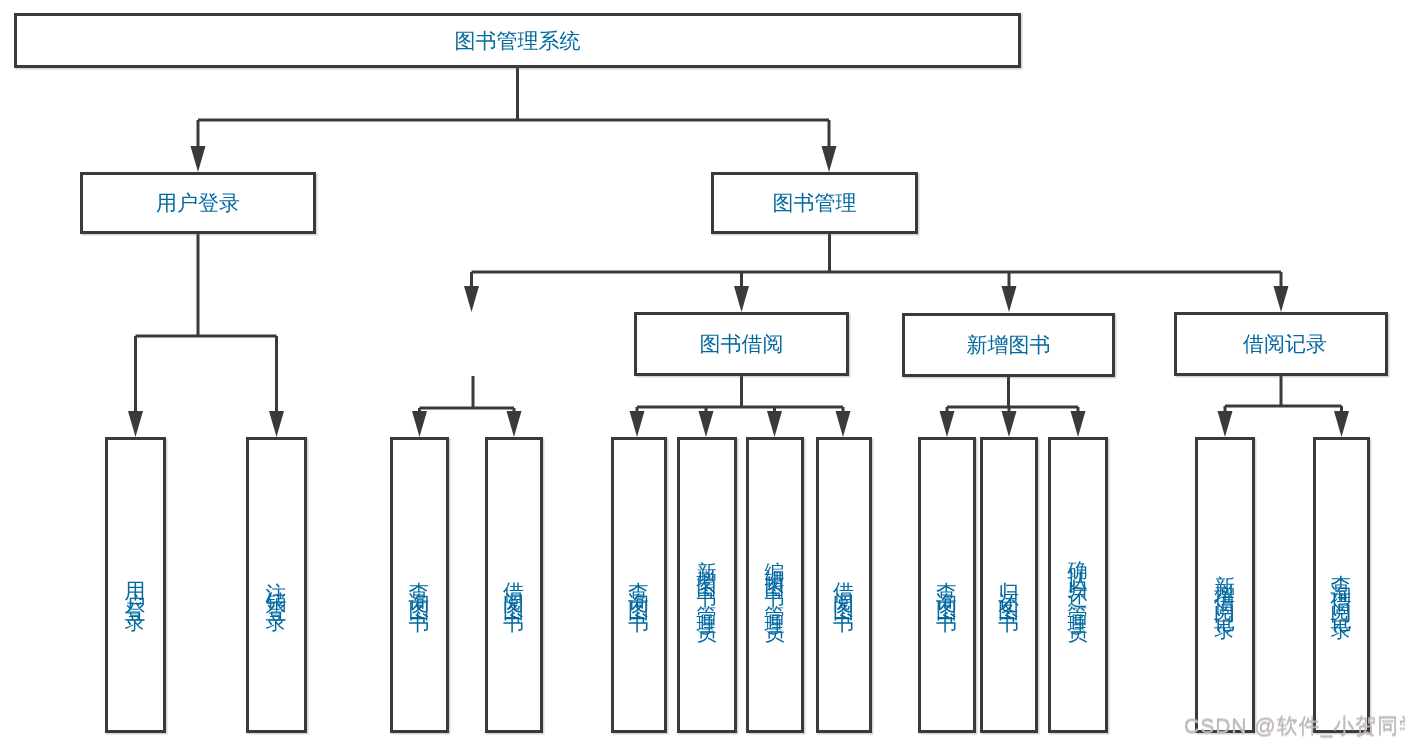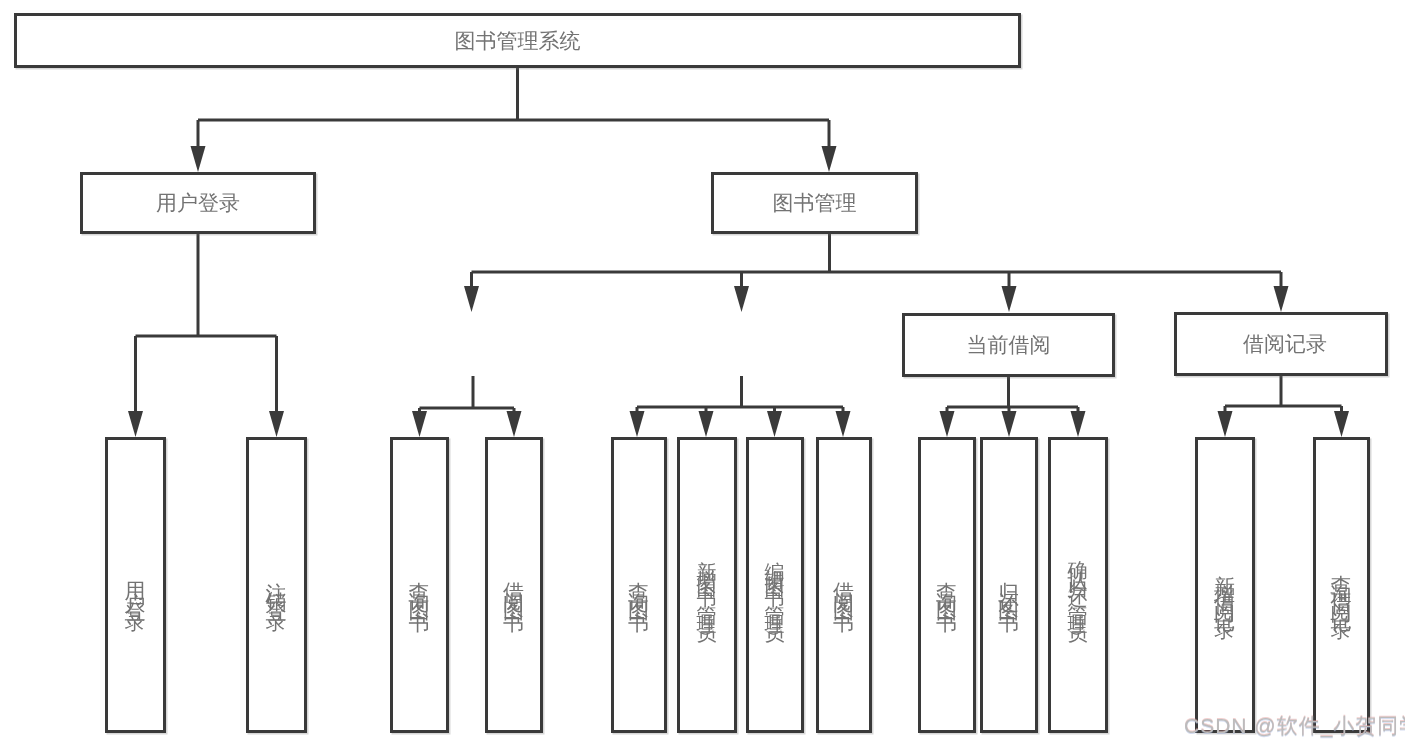--- a/index.html
+++ b/index.html
@@ -20,21 +20,21 @@
     left: 0;
     top: 0;
     width: 1405px;
     height: 747px;
   }
   .node {
     position: absolute;
     box-sizing: border-box;
     background: #ffffff;
     border: 3px solid #3a3a3a;
-    color: #737373;
+    color: #0369a1;
     display: flex;
     align-items: center;
     justify-content: center;
     font-size: 21px;
     box-shadow: 1.5px 1.5px 0 rgba(110,110,110,0.28);
   }
   .leaf {
     font-size: 21px;
   }
   .leaf .vtext {
@@ -133,22 +133,25 @@
     <span>图书管理系统</span>
   </div>
 
   <div class="node" style="left:80px; top:172px; width:236px; height:62px;">
     <span>用户登录</span>
   </div>
   <div class="node" style="left:711px; top:172px; width:207px; height:62px;">
     <span>图书管理</span>
   </div>
 
+  <div class="node" style="left:634px; top:312px; width:215px; height:64px;">
+    <span>图书借阅</span>
+  </div>
   <div class="node" style="left:902px; top:313px; width:213px; height:64px;">
-    <span>当前借阅</span>
+    <span>新增图书</span>
   </div>
   <div class="node" style="left:1174px; top:312px; width:214px; height:64px;padding-left:8px;">
     <span>借阅记录</span>
   </div>
 
   <div class="node leaf" style="left:105px; top:437px; width:61px; height:296px;">
     <span class="vtext">用户登录</span>
   </div>
   <div class="node leaf" style="left:246px; top:437px; width:61px; height:296px;">
     <span class="vtext">注销登录</span>

